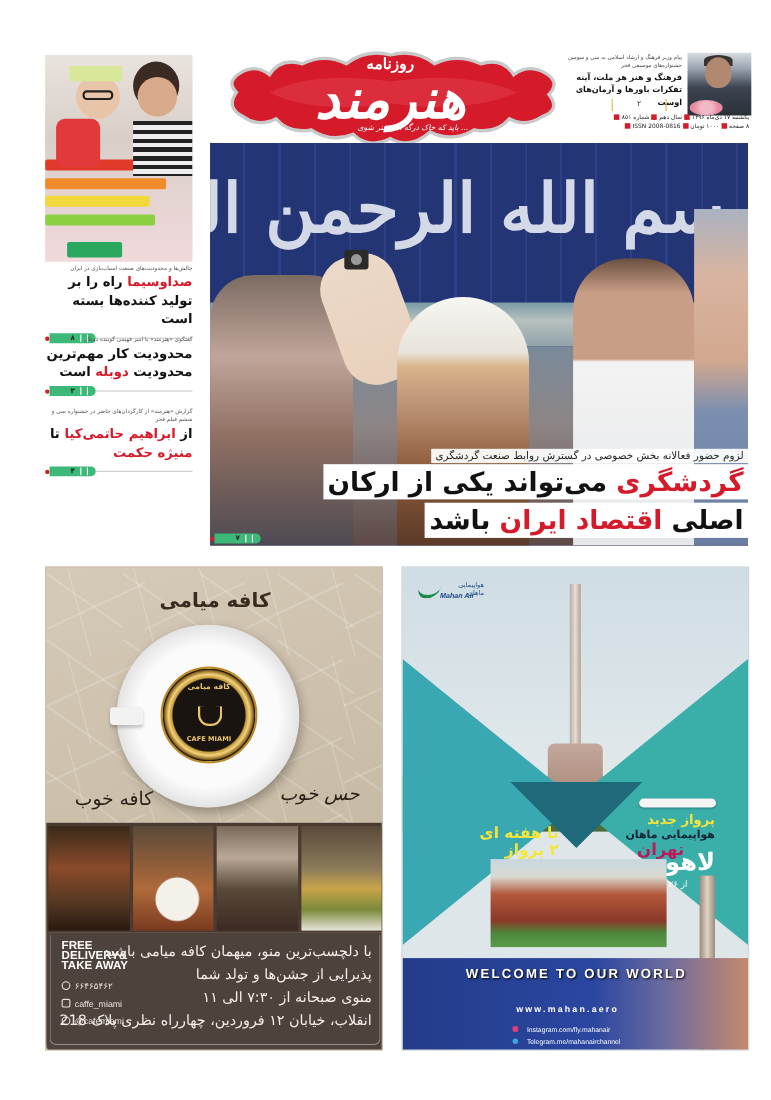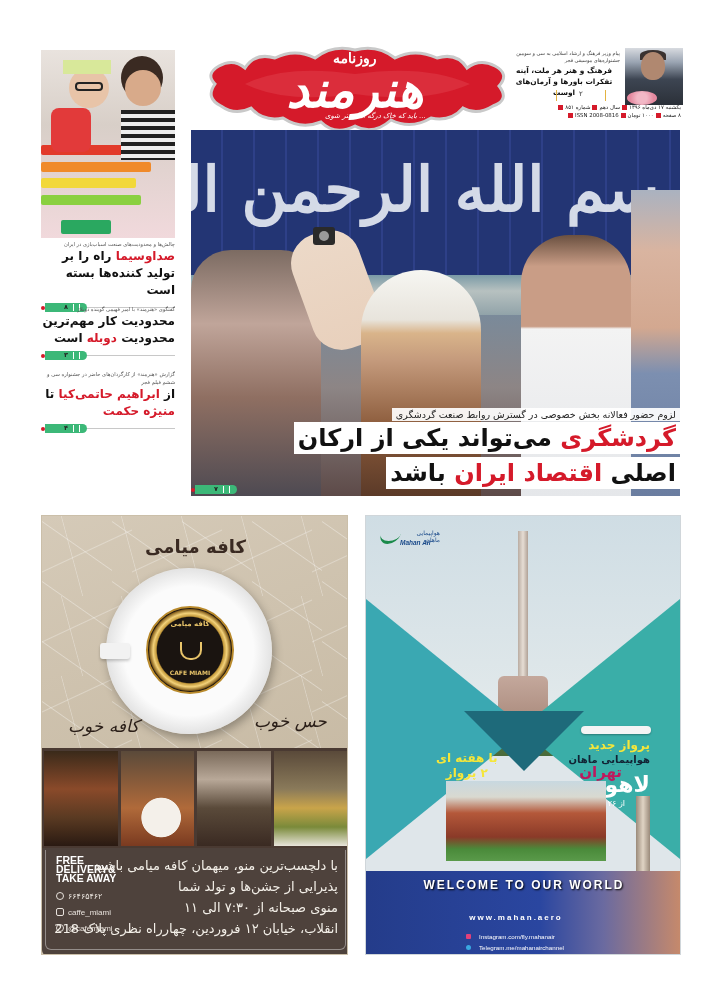--- a/index.html
+++ b/index.html
@@ -13,21 +13,21 @@
 .logo-small{position:absolute;left:128px;top:6px;color:#fff;font-size:14px;font-weight:bold;font-family:"DejaVu Serif",serif}
 .logo-big{position:absolute;left:30px;top:16px;width:240px;color:#fff;font-size:50px;font-weight:bold;font-family:"DejaVu Serif",serif;text-align:center;letter-spacing:-2px;font-style:italic}
 .logo-tag{position:absolute;left:120px;top:68px;color:#fff;font-size:7px;font-style:italic}
 
 #top-right{left:508px;top:48px;width:175px;height:80px}
 .tr-photo{position:absolute;right:0;top:0;width:58px;height:57px;background:linear-gradient(180deg,#d8dbe0 0%,#9aa4b2 25%,#3d4552 55%,#2b3038 100%);overflow:hidden}
 .tr-head{position:absolute;left:16px;top:4px;width:24px;height:28px;border-radius:50% 50% 45% 45%;background:#b08870}
 .tr-hair{position:absolute;left:15px;top:2px;width:26px;height:10px;border-radius:50% 50% 0 0;background:#3a3230}
 .tr-flowers{position:absolute;left:2px;bottom:0;width:30px;height:14px;border-radius:50%;background:radial-gradient(circle,#f2b8c6 30%,#e58aa0 70%)}
 .tr-text{position:absolute;left:0;top:2px;width:112px;text-align:right;font-size:5px;line-height:7px;color:#444}
-.tr-title{position:absolute;left:0;top:17px;width:112px;text-align:center;font-size:7.4px;line-height:11px;font-weight:bold;color:#111}
+.tr-title{position:absolute;left:0;top:17px;width:112px;text-align:right;font-size:7.4px;line-height:11px;font-weight:bold;color:#111}
 .tr-page{position:absolute;left:48px;top:42px;width:50px;height:11px;border-left:1px solid #e3b341;border-right:1px solid #e3b341;font-size:7px;text-align:center;color:#333}
 .meta-line{position:absolute;right:0;width:175px;font-size:5.4px;line-height:7px;color:#222;text-align:right;white-space:nowrap}
 .meta-line .sq{display:inline-block;width:5px;height:5px;background:#d51a2a;margin:0 2px;vertical-align:middle}
 
 
 #sidebar{left:41px;top:50px;width:134px;height:450px}
 .side-photo{position:absolute;left:0;top:0;width:134px;height:188px;background:linear-gradient(180deg,#e9e3de 0%,#d8cfc8 40%,#f1d9dc 100%);overflow:hidden}
 .bar{position:absolute;height:8px;border-radius:2px}
 .sb-cap{font-size:5.2px;color:#555;text-align:right;line-height:8px}
 .sb-head{font-size:12px;font-weight:bold;color:#111;text-align:right;line-height:17px}
@@ -66,21 +66,21 @@
  linear-gradient(-25deg,transparent 49%,rgba(255,255,255,.3) 50%,transparent 51%),
  linear-gradient(75deg,transparent 49%,rgba(255,255,255,.3) 50%,transparent 51%),
  linear-gradient(160deg,#d5cab8,#c8bba5);background-size:70px 60px,90px 70px,60px 80px,100% 100%}
 .cafe-title{position:absolute;left:0;top:20px;width:307px;text-align:center;font-size:18px;font-weight:bold;color:#3a2a22}
 .saucer{position:absolute;left:64px;top:52px;width:166px;height:166px;border-radius:50%;background:radial-gradient(circle,#fbfbfb 55%,#e4e4e4 70%,#fafafa 76%,#5a2a2a 77%,#5a2a2a 78%,#f0f0f0 79%);box-shadow:2px 4px 10px rgba(0,0,0,.3)}
 .handle{position:absolute;left:58px;top:127px;width:30px;height:16px;background:#f2f2f2;border-radius:3px;box-shadow:0 2px 3px rgba(0,0,0,.2)}
 .cup-logo{position:absolute;left:104px;top:90px;width:88px;height:88px;border-radius:50%;background:radial-gradient(circle,#1a1410 55%,#c49a3c 57%,#f3d27a 62%,#8a6420 68%,#1a1410 70%,#231a12 100%);border:2px solid #b98a2c}
 .cup-logo .lbl{position:absolute;left:0;bottom:16px;width:84px;text-align:center;font-size:6px;color:#e8c46a;font-weight:bold;direction:ltr}
 .cup-logo .top{position:absolute;left:0;top:12px;width:84px;text-align:center;font-size:7px;color:#e8c46a;font-weight:bold}
 .cup-logo .cup{position:absolute;left:32px;top:34px;width:22px;height:18px;border:2px solid #e8c46a;border-top:none;border-radius:0 0 10px 10px}
-.slogan-l{position:absolute;left:26px;top:200px;font-size:17px;font-style:italic;color:#2a1e18;font-family:"DejaVu Serif",serif}
+.slogan-l{position:absolute;left:26px;top:200px;font-size:17px;color:#2a1e18;font-family:"DejaVu Serif",serif}
 .slogan-r{position:absolute;left:212px;top:195px;font-size:17px;font-style:italic;color:#2a1e18;font-family:"DejaVu Serif",serif}
 .photos{position:absolute;left:0;top:232px;width:307px;height:100px;background:#4a3a32;display:flex;gap:3px;padding:0 2px}
 .ph{flex:1;height:95px;margin-top:3px}
 .ph1{background:linear-gradient(180deg,#5a4a3a 0%,#8a7a5a 40%,#c9a44a 60%,#7a8a3a 80%,#e8e4da 100%)}
 .ph2{background:linear-gradient(180deg,#7a6a5a 0%,#b8a898 30%,#5a4a3a 60%,#3a2a22 100%)}
 .ph3{background:radial-gradient(circle at 55% 70%,#f4f0ea 25%,transparent 26%),linear-gradient(180deg,#5a4a3a,#b06a3a 60%,#7a3a20)}
 .ph4{background:linear-gradient(180deg,#3a2a1a 0%,#8a4a2a 40%,#5a3a22 70%,#2a1a12 100%)}
 .cafe-bottom{position:absolute;left:0;top:332px;width:307px;height:108px;background:#4e423c;border-radius:0 0 6px 6px}
 .cafe-bottom:after{content:"";position:absolute;left:3px;right:3px;top:2px;bottom:6px;border:1px solid rgba(255,255,255,.4);border-top:none;border-radius:0 0 6px 6px}
 .deliv{position:absolute;left:14px;top:8px;direction:ltr;text-align:left;color:#fff;font-weight:bold;font-size:10.5px;line-height:9px;font-family:"Liberation Sans",sans-serif}
@@ -99,21 +99,21 @@
 .mahan-logo{position:absolute;left:14px;top:12px;width:60px;height:22px}
 .mahan-logo .mark{position:absolute;left:0;top:2px;width:20px;height:14px;border-bottom:3px solid #1a8a4a;border-radius:0 0 10px 10px;transform:skewX(-20deg)}
 .mahan-logo .en{position:absolute;left:20px;top:11px;font-size:6.5px;font-weight:bold;font-style:italic;color:#1a4a8a;direction:ltr;font-family:"Liberation Sans",sans-serif}
 .mahan-logo .fa{position:absolute;left:22px;top:1px;font-size:6px;color:#1a4a8a}
 .plane{position:absolute;left:215px;top:210px;width:70px;height:8px;background:#f4f4f4;border-radius:6px;box-shadow:0 1px 2px rgba(0,0,0,.3)}
 .new-flight{position:absolute;right:30px;top:222px;font-size:12px;font-weight:bold;color:#f5e63a}
 .airline{position:absolute;right:30px;top:238px;font-size:10px;font-weight:bold;color:#123}
 .dest1{position:absolute;right:58px;top:247px;font-size:15px;font-weight:bold;color:#be185d}
 .dest2{position:absolute;right:30px;top:256px;font-size:22px;font-weight:bold;color:#fff}
 .date{position:absolute;right:55px;top:283px;font-size:8px;color:#fff}
-.weekly{position:absolute;left:70px;top:235px;font-size:12px;font-weight:bold;color:#f5e63a;text-align:center;line-height:15px}
+.weekly{position:absolute;left:70px;top:235px;font-size:14px;font-weight:bold;color:#f5e63a;text-align:right;line-height:15px}
 .fort{position:absolute;left:80px;top:265px;width:160px;height:80px;background:linear-gradient(180deg,#c8d8e0 0%,#d9d9d0 20%,#b4583a 40%,#8a3a28 70%,#4a8a3a 85%,#5a9a4a 100%)}
 .minar{position:absolute;left:270px;top:280px;width:14px;height:160px;background:linear-gradient(90deg,#9a8a7a,#e0d4c4,#9a8a7a)}
 .blue-bottom{position:absolute;left:0;top:355px;width:316px;height:85px;background:linear-gradient(90deg,#243c8a 0%,#2a46a0 55%,#6a6aa0 75%,#c88a6a 100%)}
 .welcome{position:absolute;left:0;top:362px;width:316px;text-align:center;direction:ltr;color:#fff;font-weight:bold;font-size:12px;letter-spacing:2px;font-family:"Liberation Sans",sans-serif;text-shadow:1px 1px 2px #000}
 .www{position:absolute;left:70px;top:397px;width:160px;text-align:center;direction:ltr;color:#fff;font-weight:bold;font-size:8px;letter-spacing:2px;font-family:"Liberation Sans",sans-serif}
 .social{position:absolute;left:100px;direction:ltr;text-align:left;color:#fff;font-size:6.2px;white-space:nowrap;font-family:"Liberation Sans",sans-serif}
 .social b{display:inline-block;width:5px;height:5px;margin-right:8px;vertical-align:0;border-radius:1px}
 </style>
 </head>
 <body>

